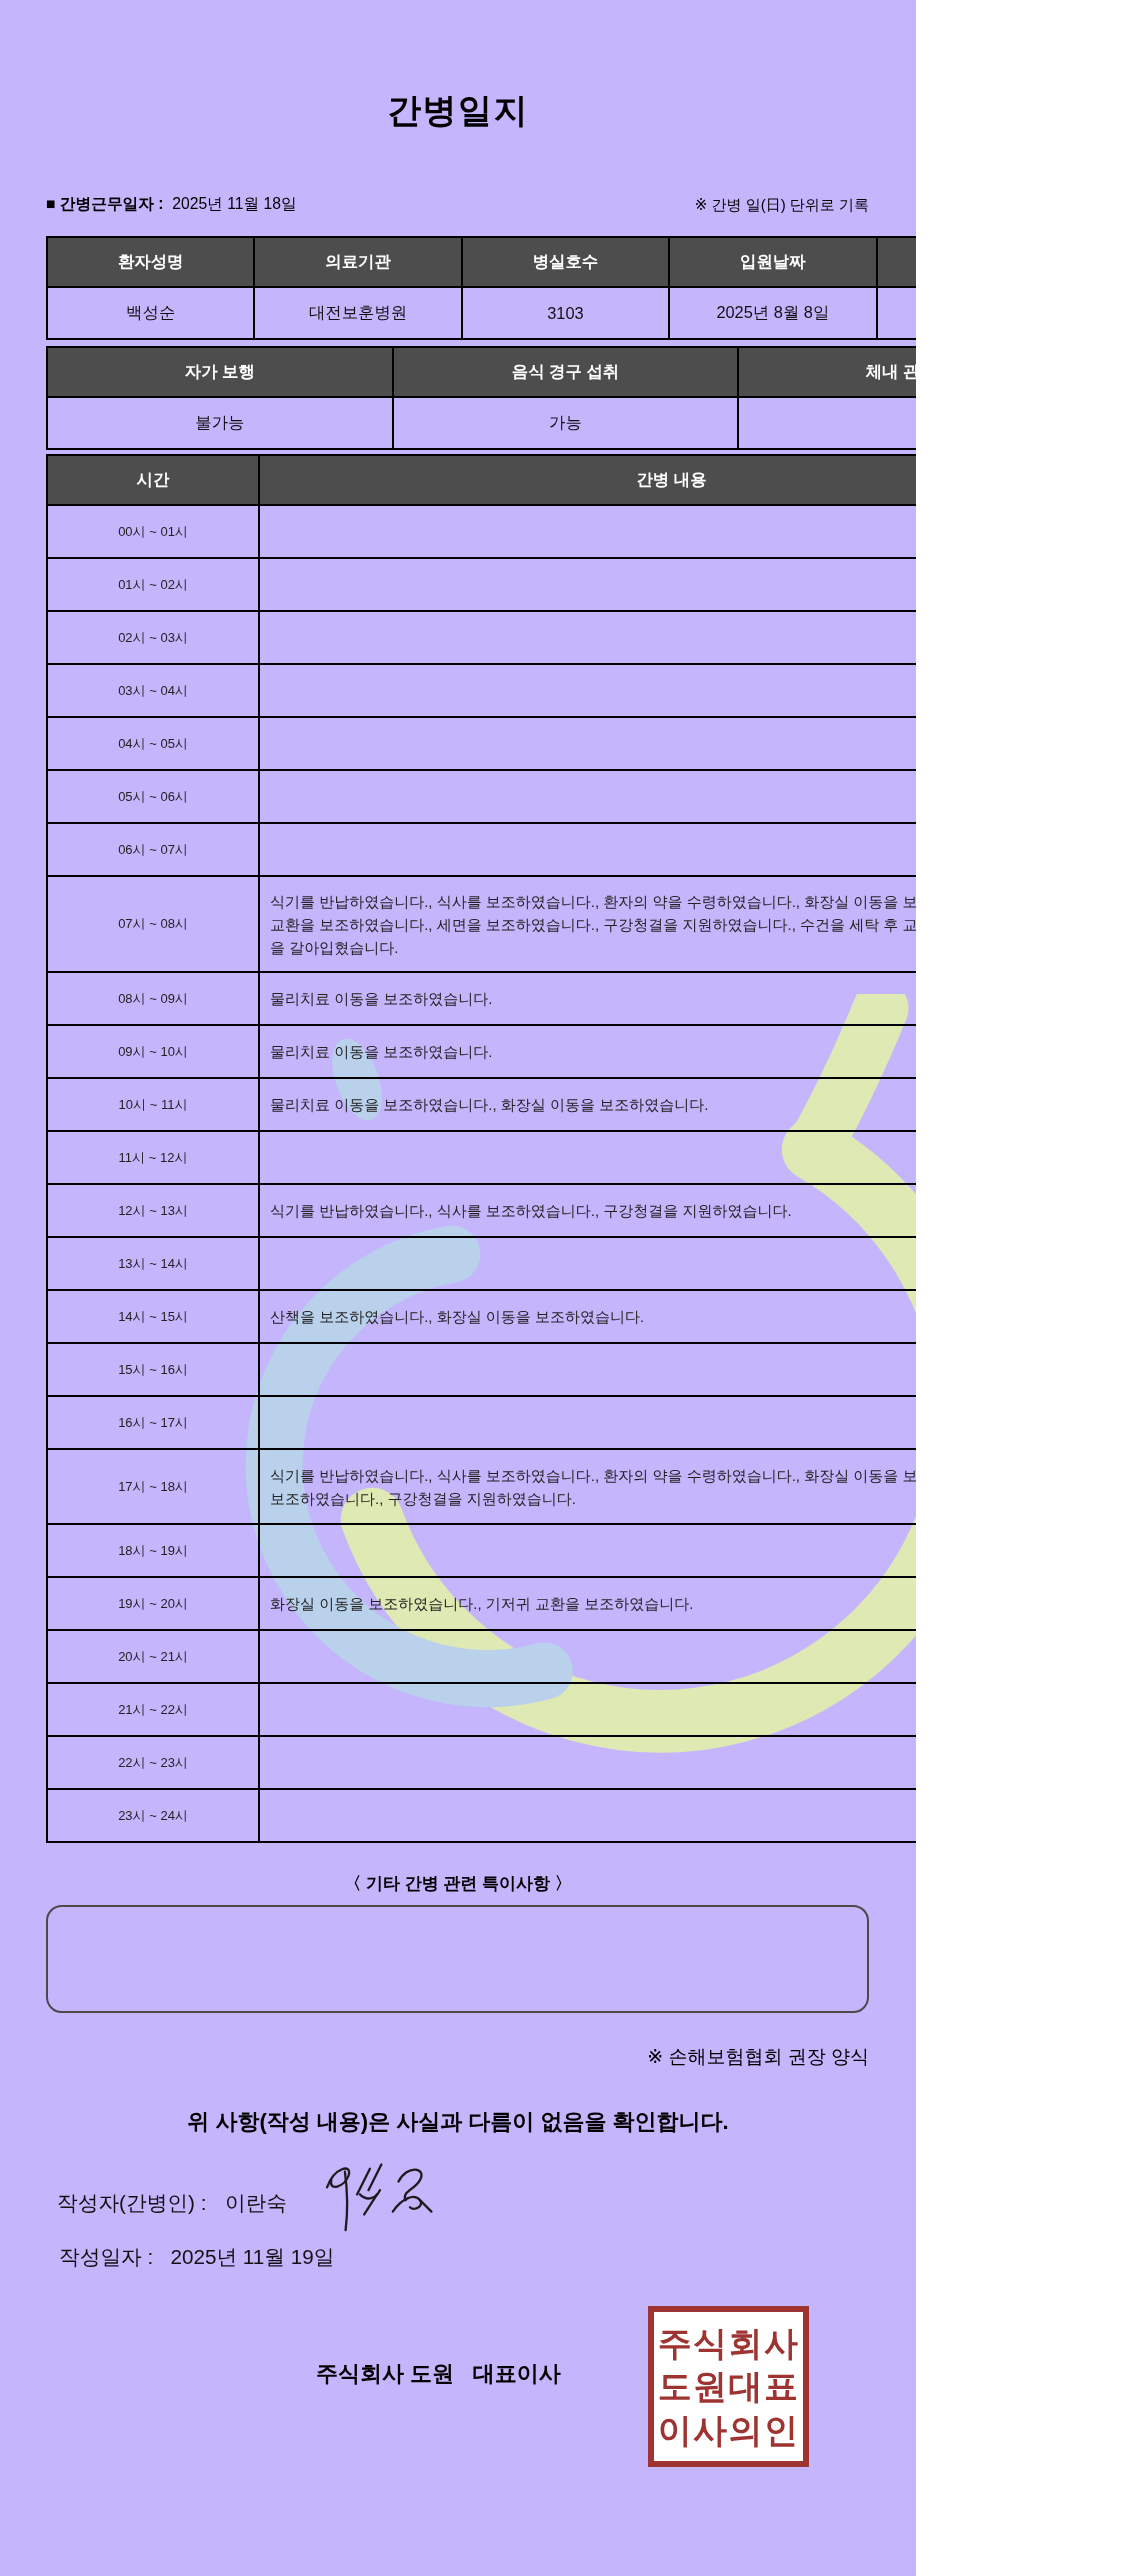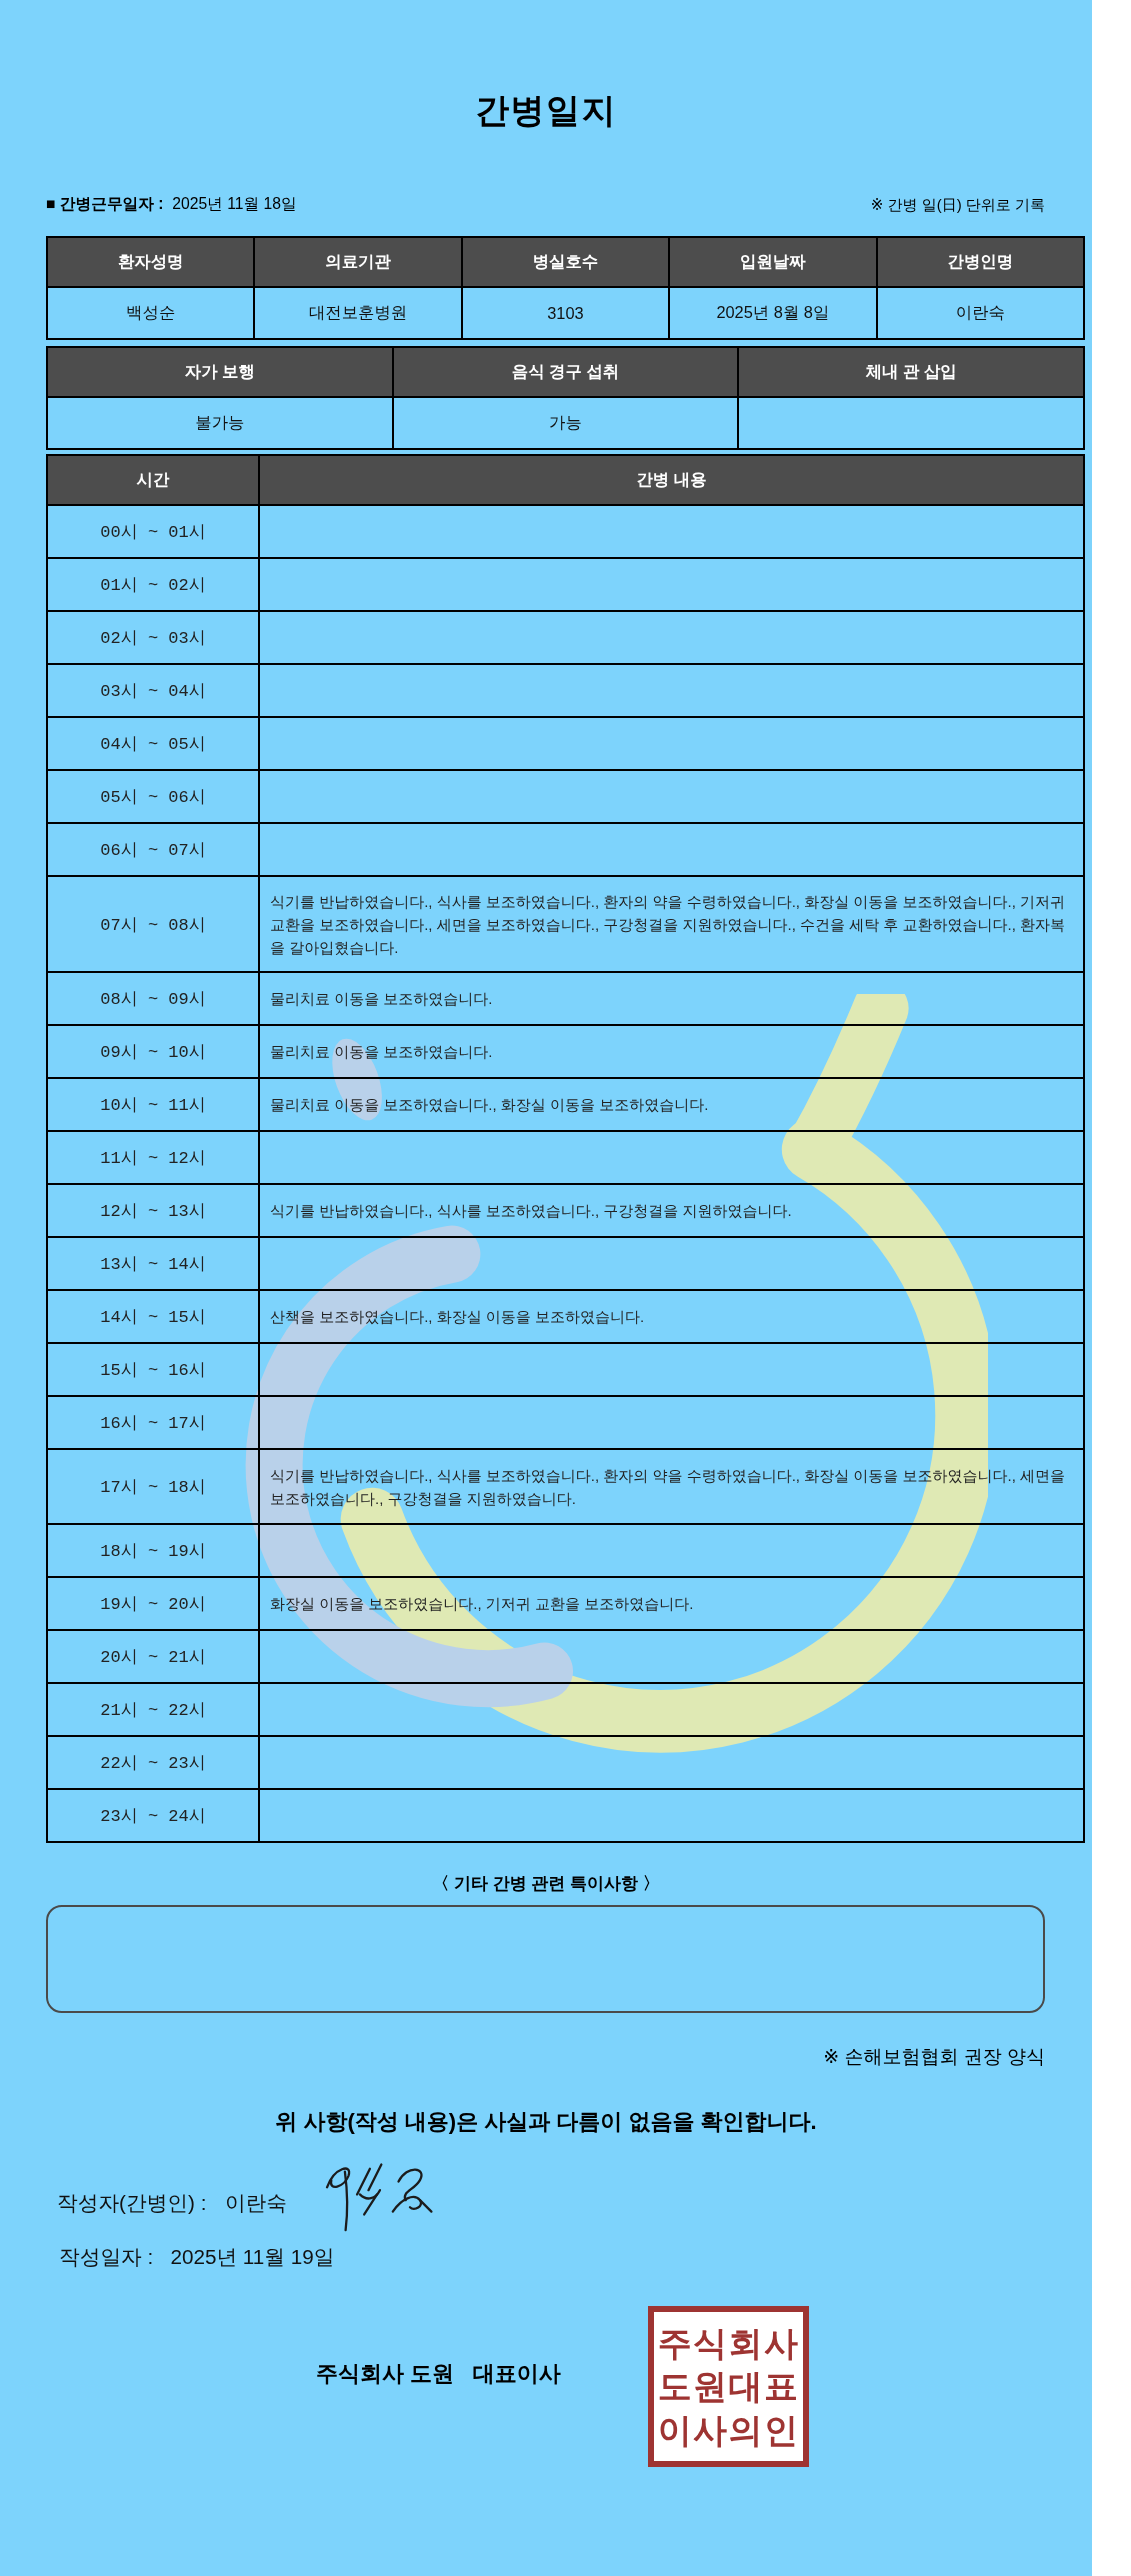--- a/index.html
+++ b/index.html
@@ -1,18 +1,18 @@
 <!DOCTYPE html>
 <html style="font-size:11.4px"><head>
 <meta charset="utf-8">
 <style>
   * { margin:0; padding:0; box-sizing:border-box; }
   html,body { background:#ffffff; }
   body { font-family:"Liberation Sans","DejaVu Sans",sans-serif; color:#111; }
-  .page { position:relative; width:1092px; height:2576px; background:#7dd3fc; overflow:hidden; }
+  .page { position:relative; width:916px; height:2576px; background:#c4b5fd; overflow:hidden; }
   .content { position:relative; z-index:1; }
 
   
   .watermark { position:absolute; left:168px; top:994px; width:820px; height:791px; z-index:0; }
 
   
   .title { padding-top:88px; text-align:center; font-size:34px; font-weight:bold; letter-spacing:1.4px; color:#000; }
   .meta-row { margin:60px 47px 0 46px; display:flex; justify-content:space-between; align-items:flex-end; }
   .meta-left { font-size:15.7px; font-weight:bold; color:#000; }
   .meta-left .val { font-weight:normal; margin-left:4.3px; }
@@ -20,21 +20,21 @@
 
   
   table.tbl { width:1039px; margin-left:46px; border-collapse:collapse; table-layout:fixed; background:transparent; }
   table.tbl th { background:#4d4d4d; color:#fff; font-size:16.4px; font-weight:bold; height:50px; border:2.1px solid #000; text-align:center; vertical-align:middle; }
   table.tbl td { background:transparent; color:#111; font-size:16.4px; height:52px; border:2.1px solid #000; text-align:center; vertical-align:middle; }
   .tbl-patient { margin-top:21px; }
   .tbl-status  { margin-top:6.4px; }
   .tbl-care    { margin-top:4px; }
   .tbl-care th.th-time { width:212px; }
   .tbl-care th { height:47px; }
-  .tbl-care td.time { font-size:17px; color:#222; height:53px;font-family:Liberation Mono, monospace; }
+  .tbl-care td.time { font-size:13px; color:#222; height:53px; }
   .tbl-care td.content { text-align:left; padding:5.7px 10px; font-size:15px; line-height:1.55; color:#222; }
   .tbl-care tr.h3 td { height:96px; }
   .tbl-care tr.h2 td { height:75px; }
 
   
   .notes-heading { margin-top:28.5px; text-align:center; font-size:17px; font-weight:bold; color:#000; }
   .notes-box { margin:10px 47px 0 46px; height:108px; border:2.1px solid #4a4a4a; border-radius:15.7px; background:transparent; font-size:15px; padding:10px 14.3px; color:#222; }
   .form-note { margin:31px 47px 0 0; text-align:right; font-size:19px; color:#000; }
 
   

